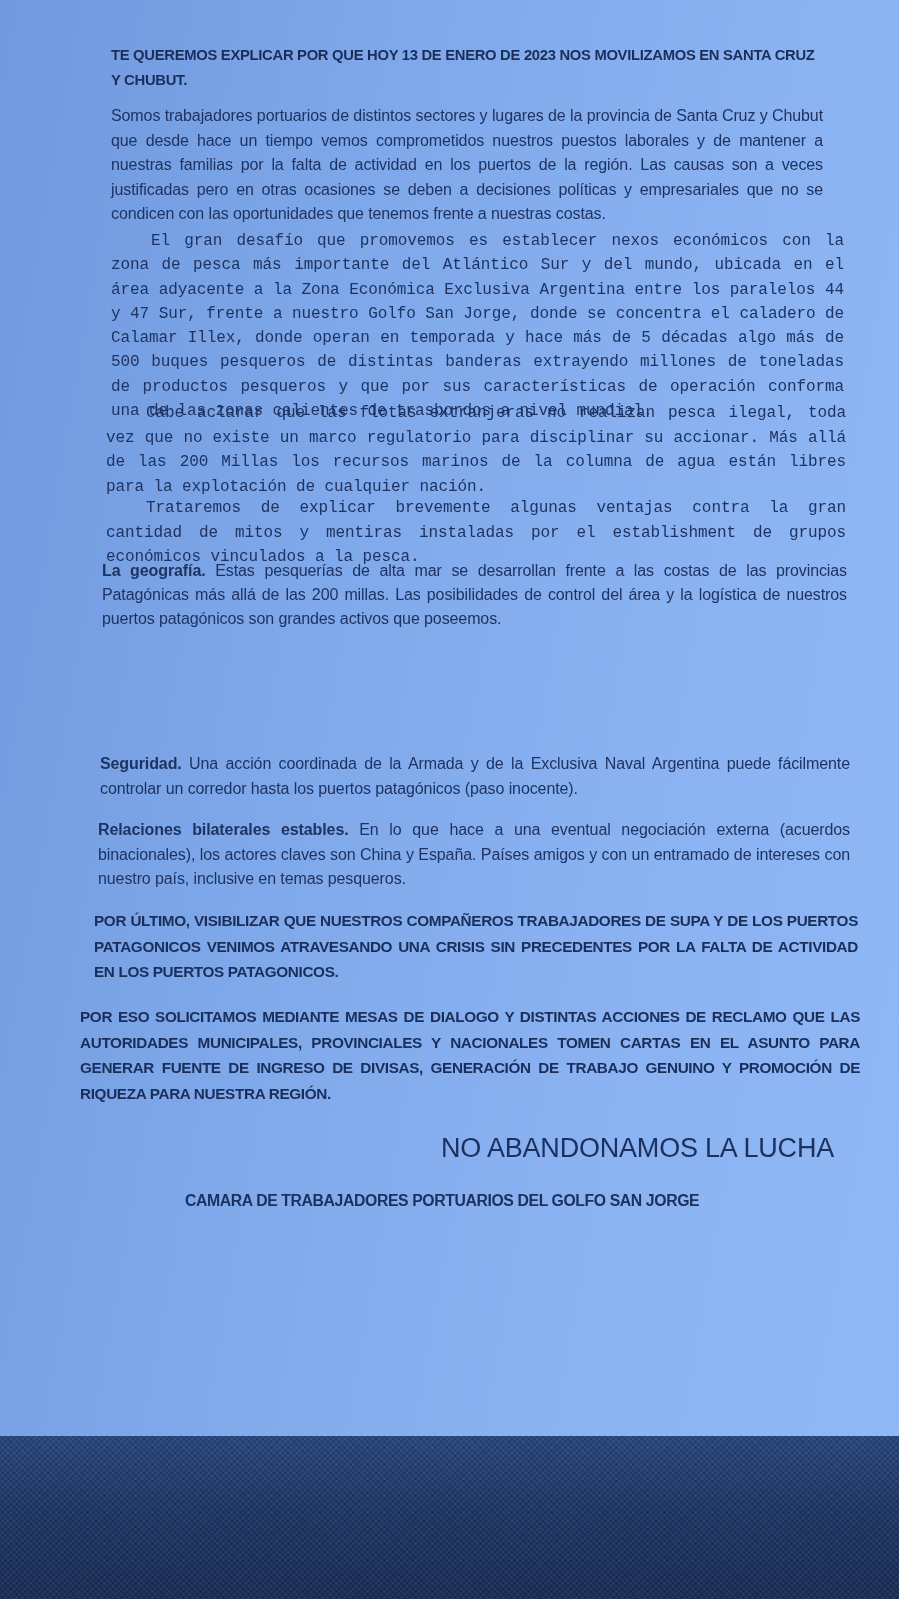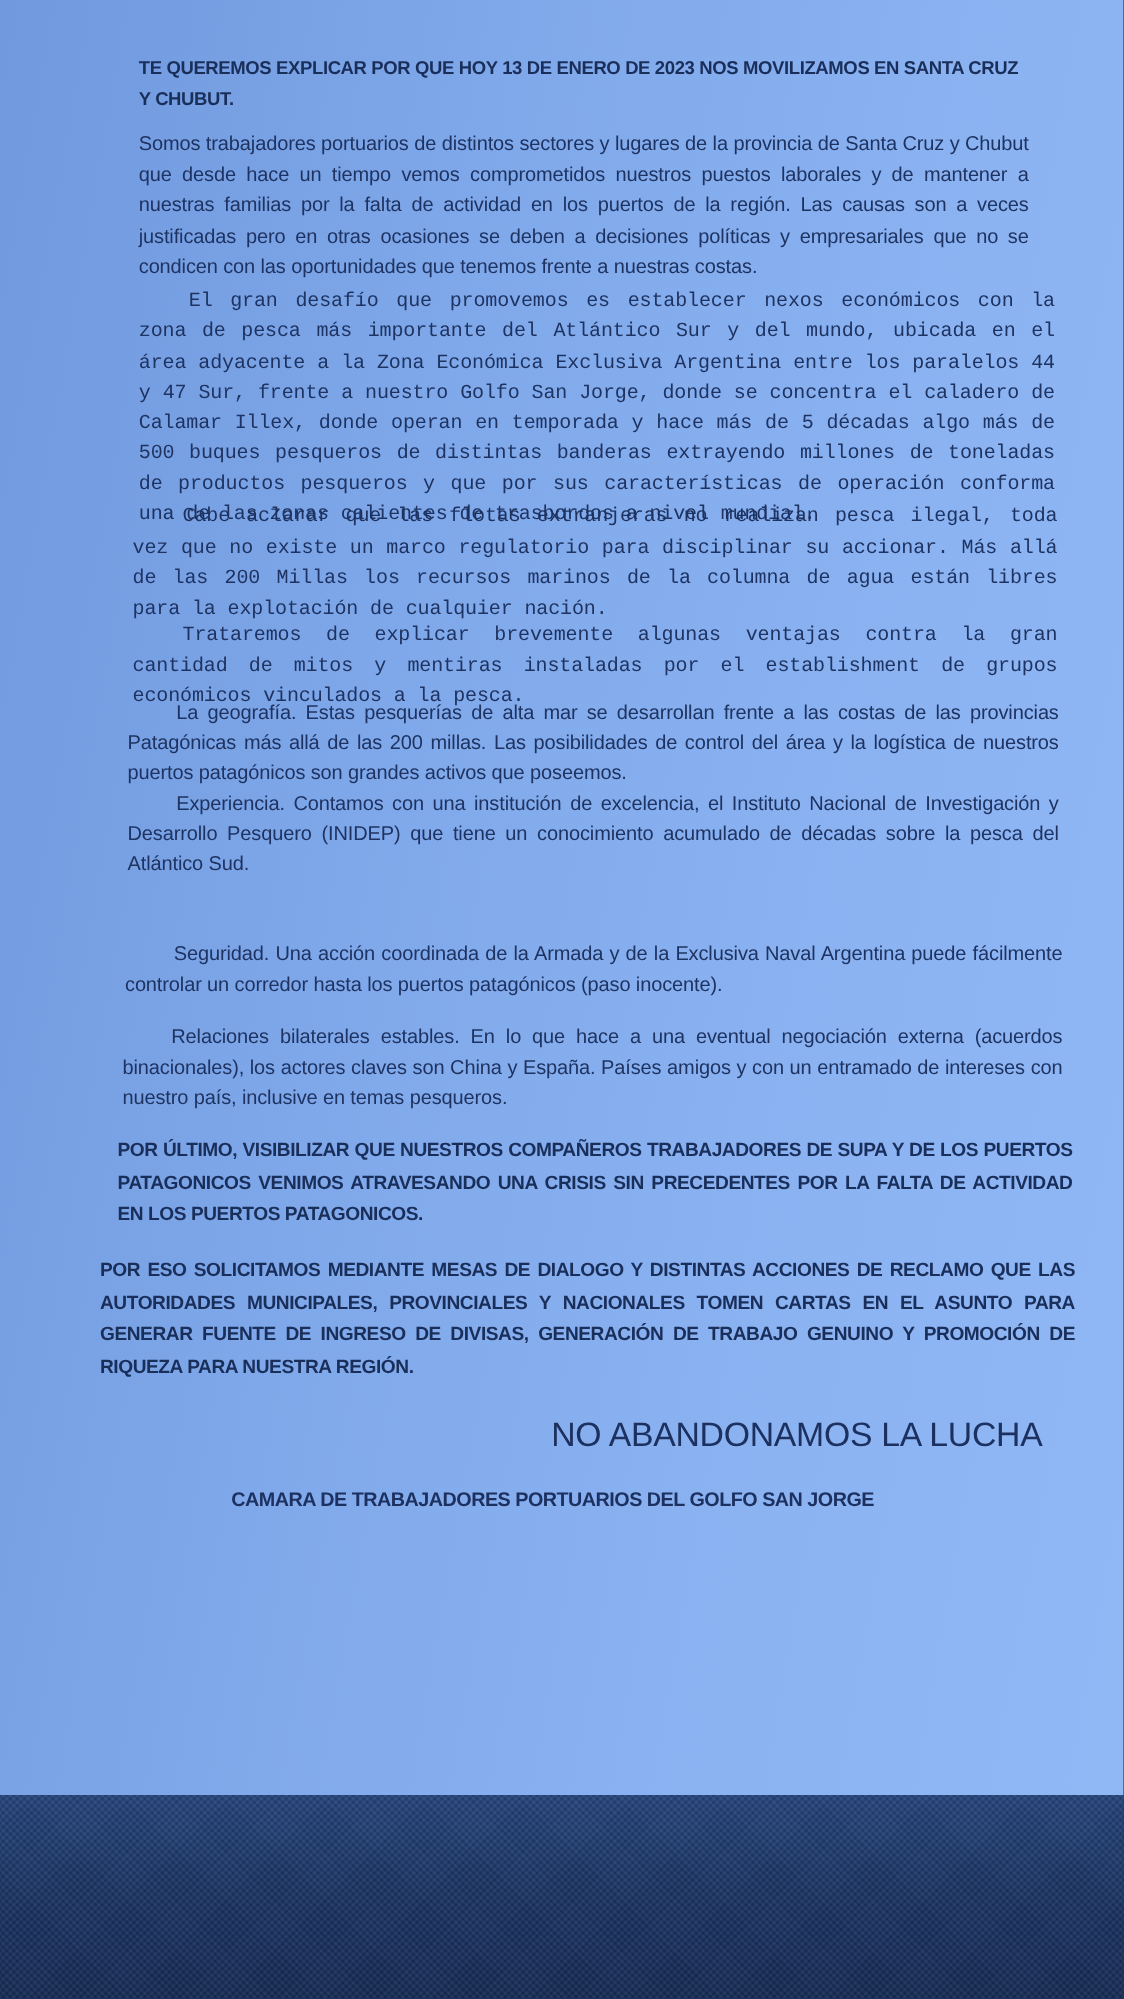--- a/index.html
+++ b/index.html
@@ -22,21 +22,21 @@
     z-index:0;
   }
   .doc {
     position:absolute; left:0; top:0; width:899px; height:1450px;
     color:#1e3361; z-index:1;
   }
   .blk { position:absolute; font-size:16px; line-height:24.5px; letter-spacing:-0.1px; }
   .blk p { margin:0; }
   .just { text-align:justify; }
   .ind { text-indent:40px;font-family:Liberation Mono, monospace; }
-  b { font-weight:normal;margin-left:39px; }
+  b { font-weight:bold; }
   .caps { font-weight:bold; font-size:15.3px; line-height:25.5px; letter-spacing:-0.35px; color:#1a2e5a; }
   .title { font-weight:bold; font-size:14.8px; line-height:25px; letter-spacing:-0.3px; color:#1a2e5a; }
   .slogan { position:absolute; font-size:27px; letter-spacing:-0.2px; color:#1d3160; white-space:nowrap; }
   .sign { position:absolute; font-size:15.8px; font-weight:bold; letter-spacing:-0.4px; color:#1d3160; white-space:nowrap; }
 </style>
 </head>
 <body>
 
 <div class="paper"></div>
 <div class="fabric"></div>
@@ -58,21 +58,20 @@
   <div class="blk just ind" style="left:106px; top:401px; width:740px;">
     <p>Cabe aclarar que las flotas extranjeras no realizan pesca ilegal, toda vez que no existe un marco regulatorio para disciplinar su accionar. Más allá de las 200 Millas los recursos marinos de la columna de agua están libres para la explotación de cualquier nación.</p>
   </div>
 
   <div class="blk just ind" style="left:106px; top:496px; width:740px;">
     <p>Trataremos de explicar brevemente algunas ventajas contra la gran cantidad de mitos y mentiras instaladas por el establishment de grupos económicos vinculados a la pesca.</p>
   </div>
 
   <div class="blk just" style="left:102px; top:559px; width:745px; line-height:24.2px;">
     <p><b>La geografía.</b><span> Estas pesquerías de alta mar se desarrollan frente a las costas de las provincias Patagónicas más allá de las 200 millas. Las posibilidades de control del área y la logística de nuestros puertos patagónicos son grandes activos que poseemos.</span></p>
-    <p><b>Experiencia.</b><span> Contamos con una institución de excelencia, el Instituto Nacional de Investigación y Desarrollo Pesquero (INIDEP) que tiene un conocimiento acumulado de décadas sobre la pesca del Atlántico Sud.</span></p>
   </div>
 
   <div class="blk just" style="left:100px; top:752px; width:750px;">
     <p><b>Seguridad.</b><span> Una acción coordinada de la Armada y de la Exclusiva Naval Argentina puede fácilmente controlar un corredor hasta los puertos patagónicos (paso inocente).</span></p>
   </div>
 
   <div class="blk just" style="left:98px; top:818px; width:752px;">
     <p><b>Relaciones bilaterales estables.</b><span> En lo que hace a una eventual negociación externa (acuerdos binacionales), los actores claves son China y España. Países amigos y con un entramado de intereses con nuestro país, inclusive en temas pesqueros.</span></p>
   </div>
 

